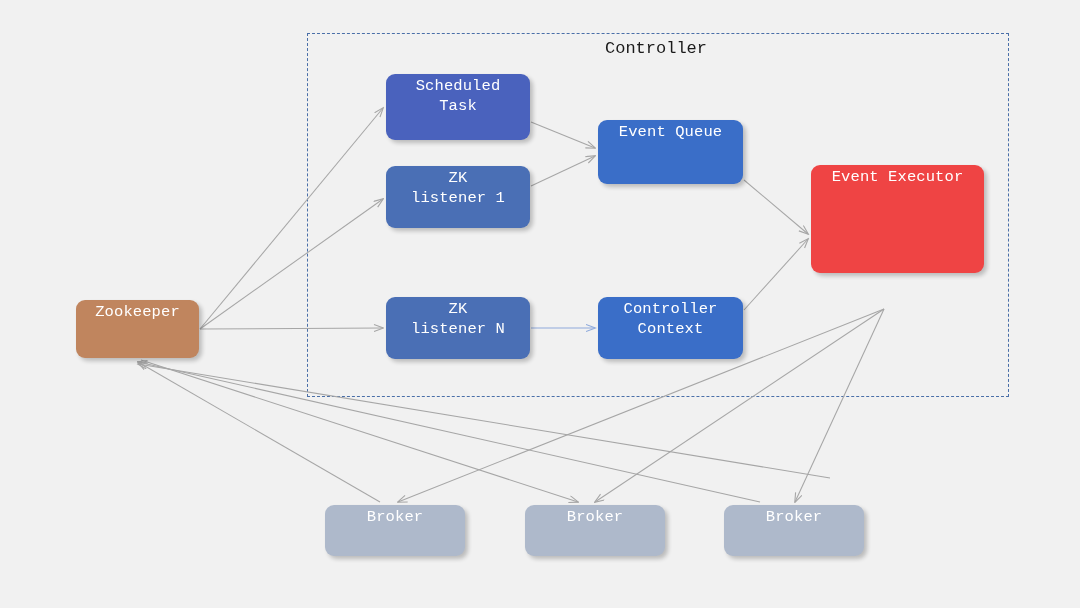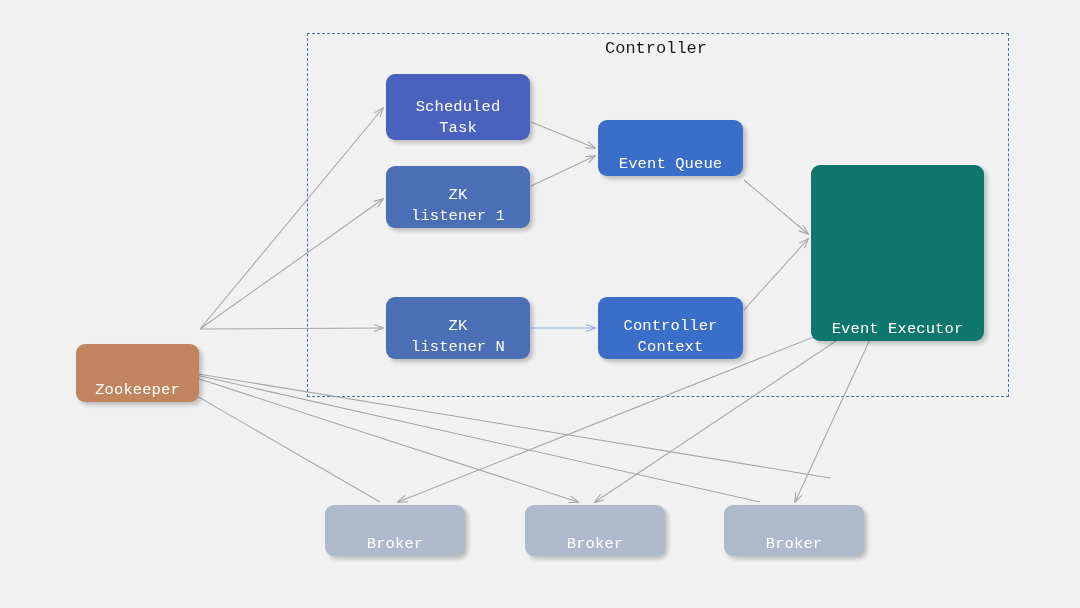--- a/index.html
+++ b/index.html
@@ -32,21 +32,21 @@
     position: absolute;
     font-size: 17px;
     color: #1a1a1a;
     white-space: nowrap;
   }
   .node {
     position: absolute;
     box-sizing: border-box;
     border-radius: 9px;
     display: flex;
-    align-items: flex-end;
+    align-items: flex-start;
     justify-content: center;
     text-align: center;
     color: #ffffff;
     font-size: 15.5px;
     line-height: 1.32;
     letter-spacing: 0.1px;
     box-shadow: 3px 3px 4px rgba(0,0,0,0.22);
     z-index: 2;
     padding: 2px 4px;
   }
@@ -82,43 +82,43 @@
         <line x1="884" y1="309" x2="595" y2="502" stroke="#a6a6a6" stroke-width="1.05" marker-end="url(#ah-gray)"></line>
         <line x1="884" y1="309" x2="795" y2="502" stroke="#a6a6a6" stroke-width="1.05" marker-end="url(#ah-gray)"></line>
         <line x1="141" y1="360" x2="578" y2="502" stroke="#a6a6a6" stroke-width="1.05" marker-end="url(#ah-gray)"></line>
         <line x1="380" y1="502" x2="138" y2="362" stroke="#a6a6a6" stroke-width="1.05" marker-end="url(#ah-gray)"></line>
         <line x1="760" y1="502" x2="138" y2="362" stroke="#a6a6a6" stroke-width="1.05" marker-end="url(#ah-gray)"></line>
         <line x1="830" y1="478" x2="138" y2="364" stroke="#a6a6a6" stroke-width="1.05" marker-end="url(#ah-gray)"></line>
       </g>
   </svg>
 
   <div id="node-layer">
-      <div class="node" style="left: 76px; top: 300px; width: 123px; height: 58px; background: rgb(192, 133, 94); margin-top: 44px;">
+      <div class="node" style="left: 76px; top: 300px; width: 123px; height: 58px; background: rgb(192, 133, 94);">
         <span>Zookeeper</span>
       </div>
       <div class="node" style="left: 386px; top: 74px; width: 144px; height: 66px; background: rgb(74, 98, 189);">
         <span>Scheduled
 Task</span>
       </div>
       <div class="node" style="left: 386px; top: 166px; width: 144px; height: 62px; background: rgb(74, 111, 181);">
         <span>ZK
 listener 1</span>
       </div>
       <div class="node" style="left: 386px; top: 297px; width: 144px; height: 62px; background: rgb(74, 111, 181);">
         <span>ZK
 listener N</span>
       </div>
-      <div class="node" style="left: 598px; top: 120px; width: 145px; height: 56px; background: rgb(58, 110, 200);">
+      <div class="node" style="left: 598px; top: 120px; width: 145px; height: 64px; background: rgb(58, 110, 200);">
         <span>Event Queue</span>
       </div>
       <div class="node" style="left: 598px; top: 297px; width: 145px; height: 62px; background: rgb(58, 110, 200);">
         <span>Controller
 Context</span>
       </div>
-      <div class="node" style="left: 811px; top: 165px; width: 173px; height: 176px; background: #0f766e;">
+      <div class="node" style="left: 811px; top: 165px; width: 173px; height: 108px; background: #ef4444;">
         <span>Event Executor</span>
       </div>
       <div class="node" style="left: 325px; top: 505px; width: 140px; height: 51px; background: rgb(174, 185, 203);">
         <span>Broker</span>
       </div>
       <div class="node" style="left: 525px; top: 505px; width: 140px; height: 51px; background: rgb(174, 185, 203);">
         <span>Broker</span>
       </div>
       <div class="node" style="left: 724px; top: 505px; width: 140px; height: 51px; background: rgb(174, 185, 203);">
         <span>Broker</span>

